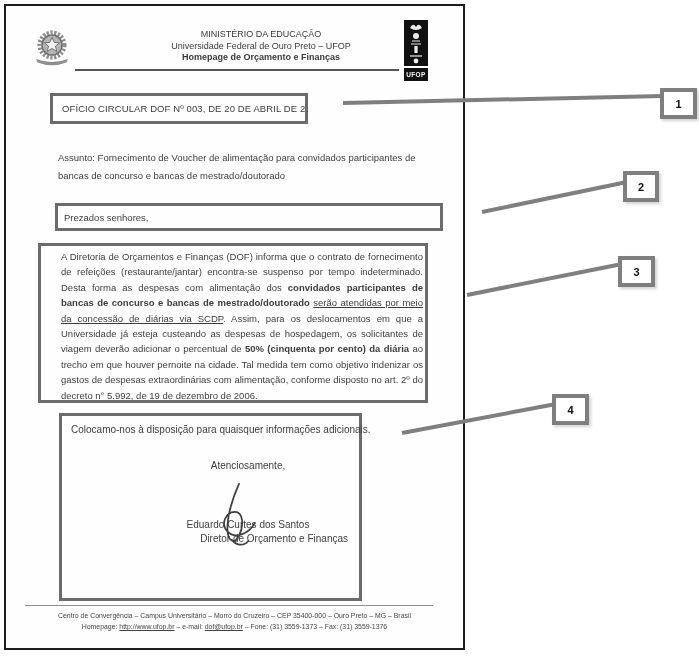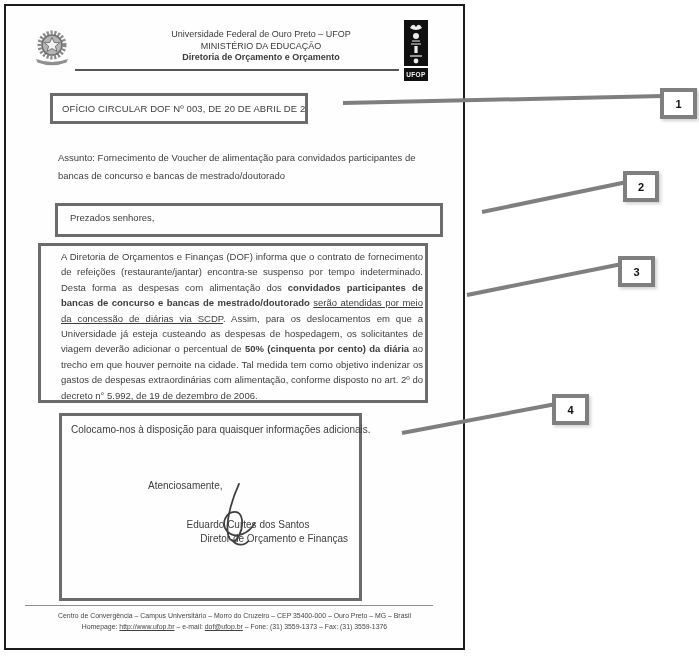--- a/index.html
+++ b/index.html
@@ -23,29 +23,29 @@
   .ufop-emblem { display:block; width:24px; height:46px; }
   .ufop-tag { margin-top:2px; width:24px; height:13px; background:#101010; color:#f5f5f5;
               font-size:6.5px; font-weight:bold; text-align:center; line-height:13px; letter-spacing:0.3px; }
 
   
   .hl-box { position:absolute; border:3px solid #6b6b6b; background:transparent; }
   .oficio { left:44px; top:87px; width:258px; height:31px; font-size:9.5px;
             line-height:25px; padding-left:9px; letter-spacing:0.1px; overflow:hidden; white-space:nowrap; }
   .assunto { position:absolute; left:52px; top:143px; width:376px; 
              font-size:9.5px; line-height:17.5px; }
-  .prezados { left:49px; top:197px; width:388px; height:34px; font-size:9.5px;
-              line-height:23px; padding-left:12px; }
+  .prezados { left:49px; top:197px; width:388px; height:28px; font-size:9.5px;
+              line-height:23px; padding-left:6px; }
   .mainp { left:32px; top:237px; width:390px; height:160px; padding:3px 2px 0 20px;
            font-size:9.5px; line-height:15.4px; text-align:justify; overflow:hidden; }
   .mainp .b { font-weight:bold; }
   .mainp .u { text-decoration:underline; }
   .closing { left:53px; top:407px; width:303px; height:188px; font-size:10px; }
   .avail { position:absolute; left:9px; top:8px; white-space:nowrap; }
-  .regards { position:absolute; left:86px; top:64px; width:200px; }
+  .regards { position:absolute; left:86px; top:44px; width:200px; text-align:center; }
   .sname { position:absolute; left:86px; top:103px; width:200px; text-align:center; }
   .srole { position:absolute; left:86px; top:117px; width:200px; text-align:right; }
   .sig { position:absolute; left:150px; top:64px; width:54px; height:70px; z-index:2; }
 
   
   .foot-rule { position:absolute; left:19px; top:599px; width:408px; height:1px; background:#8e8e8e; }
   .footer { position:absolute; left:0px; top:604px; width:457px; text-align:center;
             font-size:6.9px; line-height:11px; color:#444; }
   .lnk { color:#444; text-decoration:underline; }
 
@@ -69,23 +69,23 @@
 
     <svg class="coat" viewBox="0 0 42 38">
       <circle cx="21" cy="15" r="12.5" fill="none" stroke="#8b8b8b" stroke-width="4" stroke-dasharray="2.2 1.6"></circle>
       <circle cx="21" cy="15" r="10" fill="#b5b5b5"></circle>
       <circle cx="21" cy="15" r="10" fill="none" stroke="#6f6f6f" stroke-width="1.6"></circle>
       <polygon points="21,7.5 23.2,12.4 28.5,12.8 24.4,16.2 25.8,21.4 21,18.5 16.2,21.4 17.6,16.2 13.5,12.8 18.8,12.4" fill="#f2f2f2" stroke="#5a5a5a" stroke-width="0.8"></polygon>
       <path d="M5,29 Q21,35 37,29 L35.5,32.5 Q21,38 6.5,32.5 Z" fill="#8f8f8f"></path>
     </svg>
 
     <div class="hdr">
+      <div>MINISTÉRIO DA EDUCAÇÃO</div>
       <div>Universidade Federal de Ouro Preto – UFOP</div>
-      <div>MINISTÉRIO DA EDUCAÇÃO</div>
-      <div class="bold">Diretoria de Orçamento e Orçamento</div>
+      <div class="bold">Homepage de Orçamento e Finanças</div>
     </div>
 
     <div class="hdr-rule"></div>
 
     <div class="ufop">
       <svg class="ufop-emblem" viewBox="0 0 24 46">
         <rect width="24" height="46" fill="#101010"></rect>
         <path d="M6,8 Q9,2 12,7 Q15,2 18,8 Q12,12 6,8" fill="#ececec"></path>
         <circle cx="12" cy="16" r="3" fill="#ececec"></circle>
         <path d="M8,21 h8 M7,24 h10" stroke="#ececec" stroke-width="1.2" fill="none"></path>

